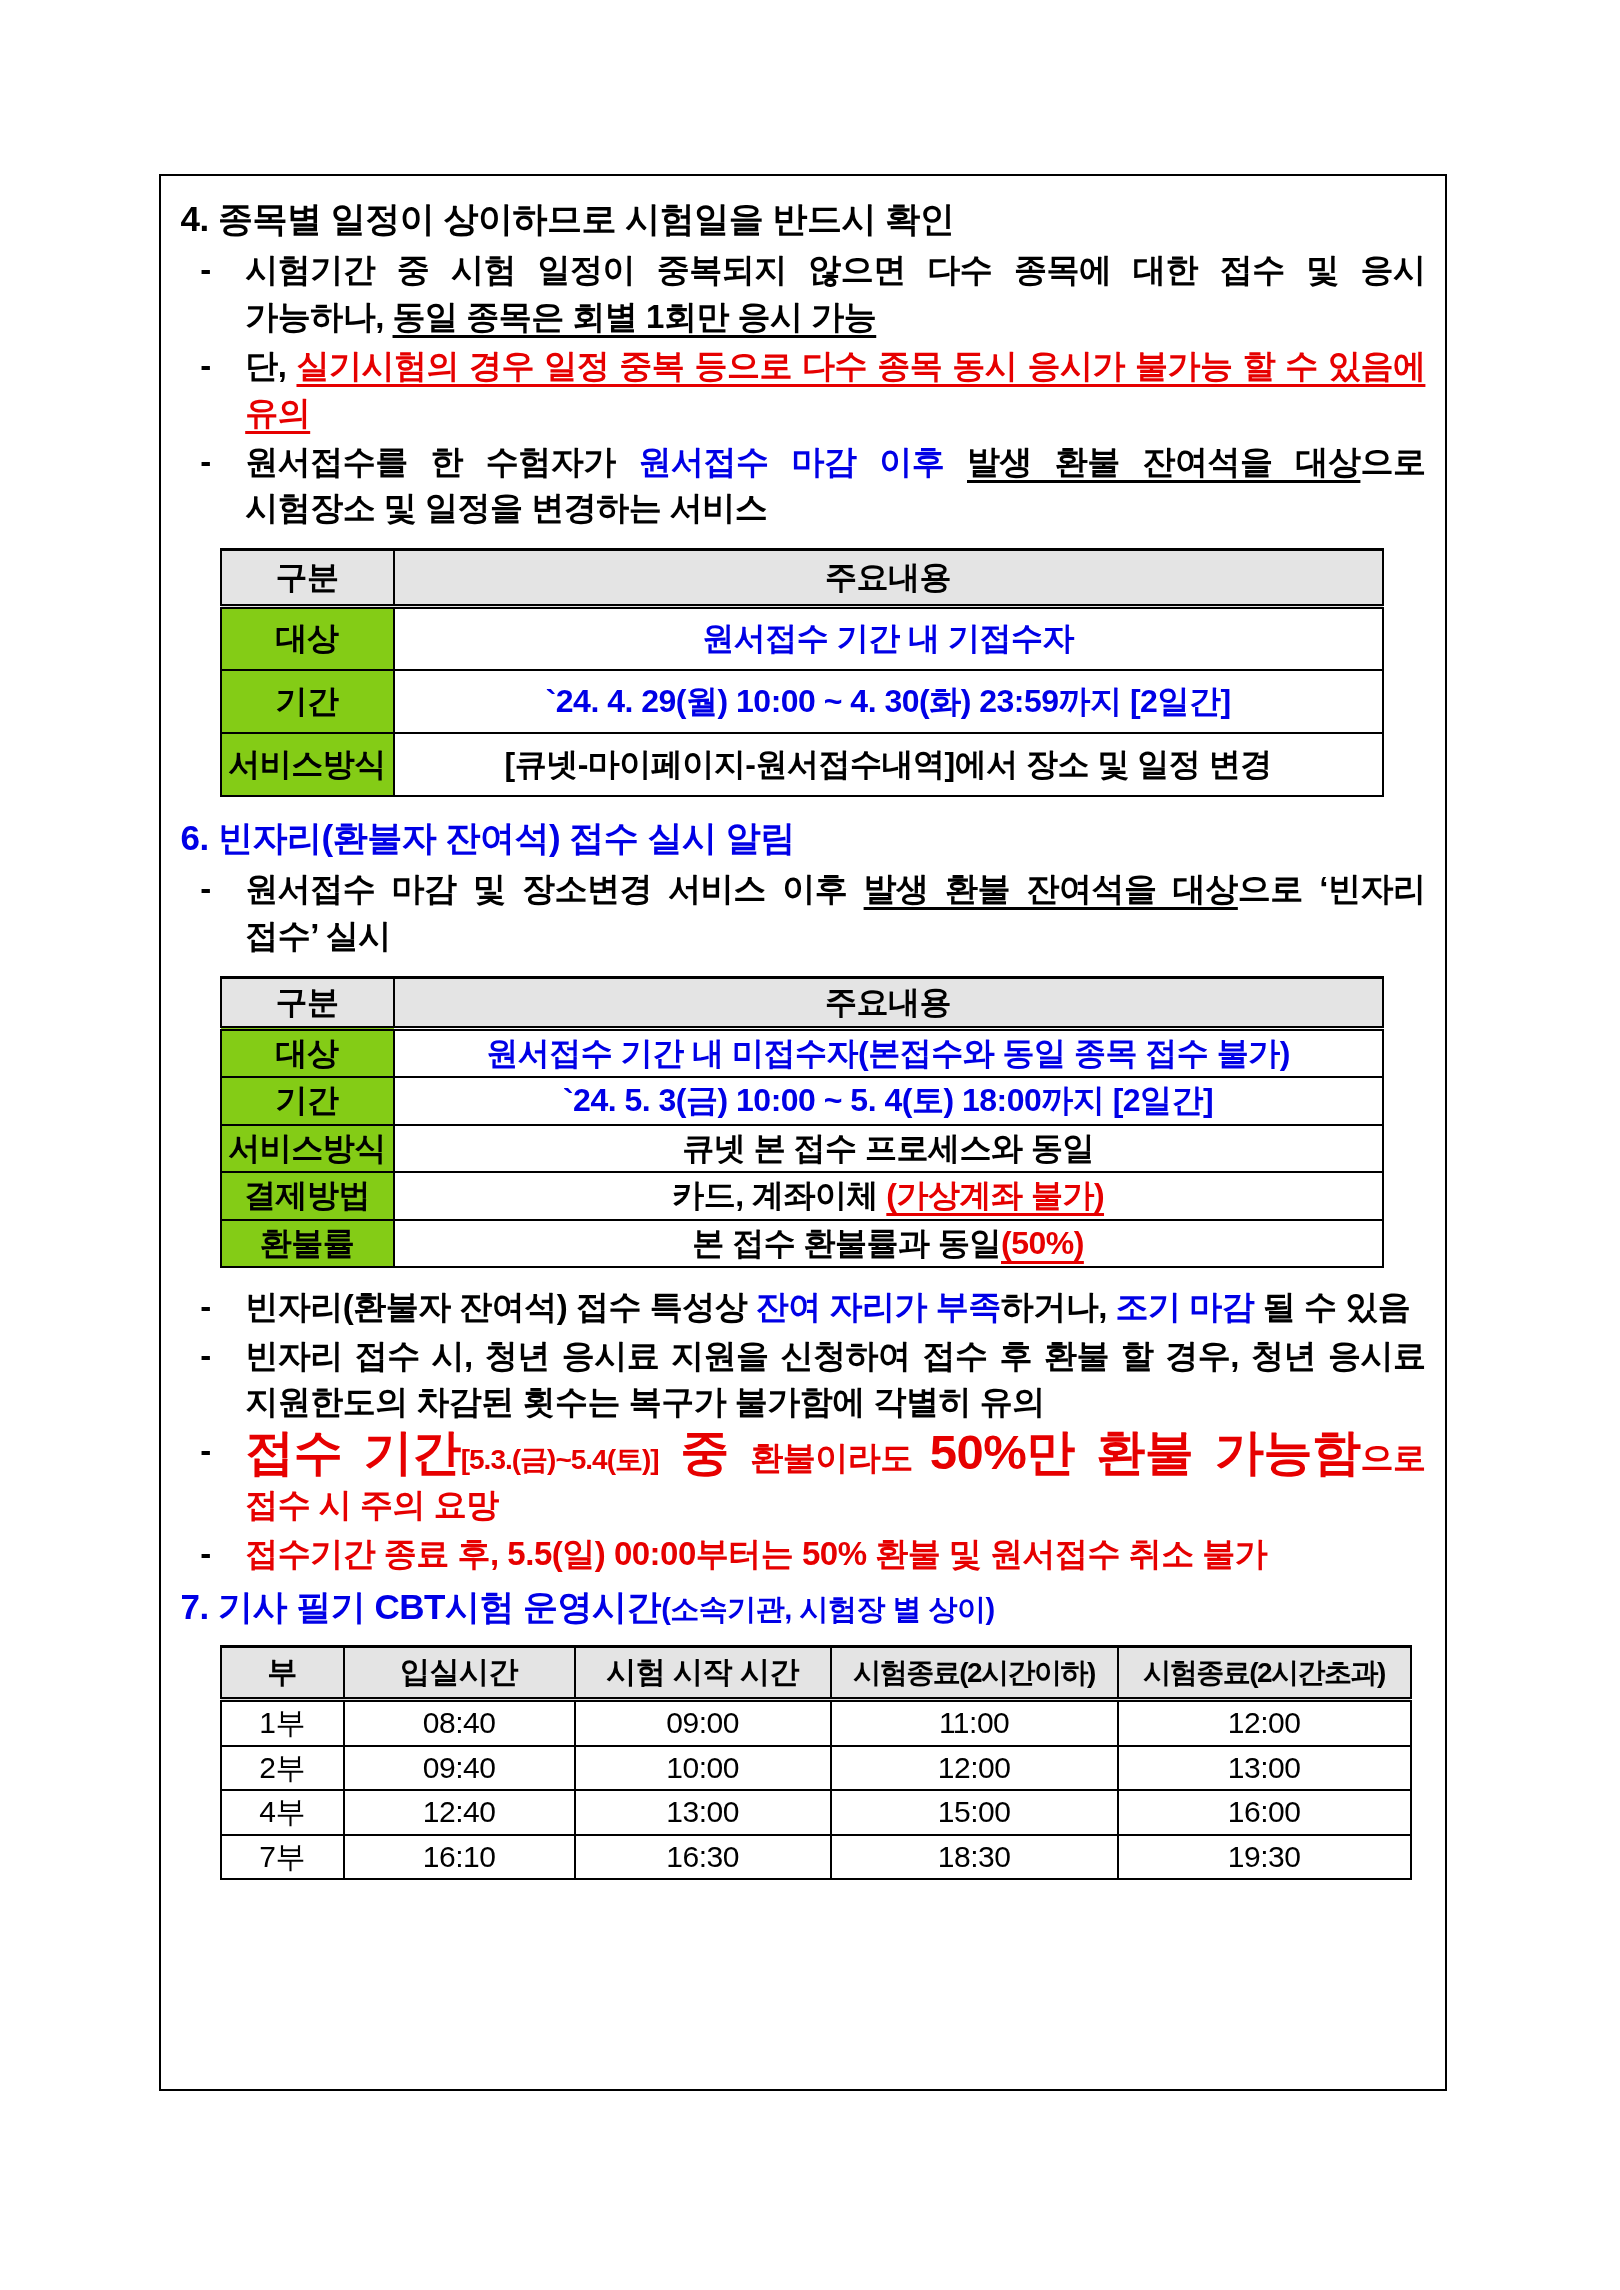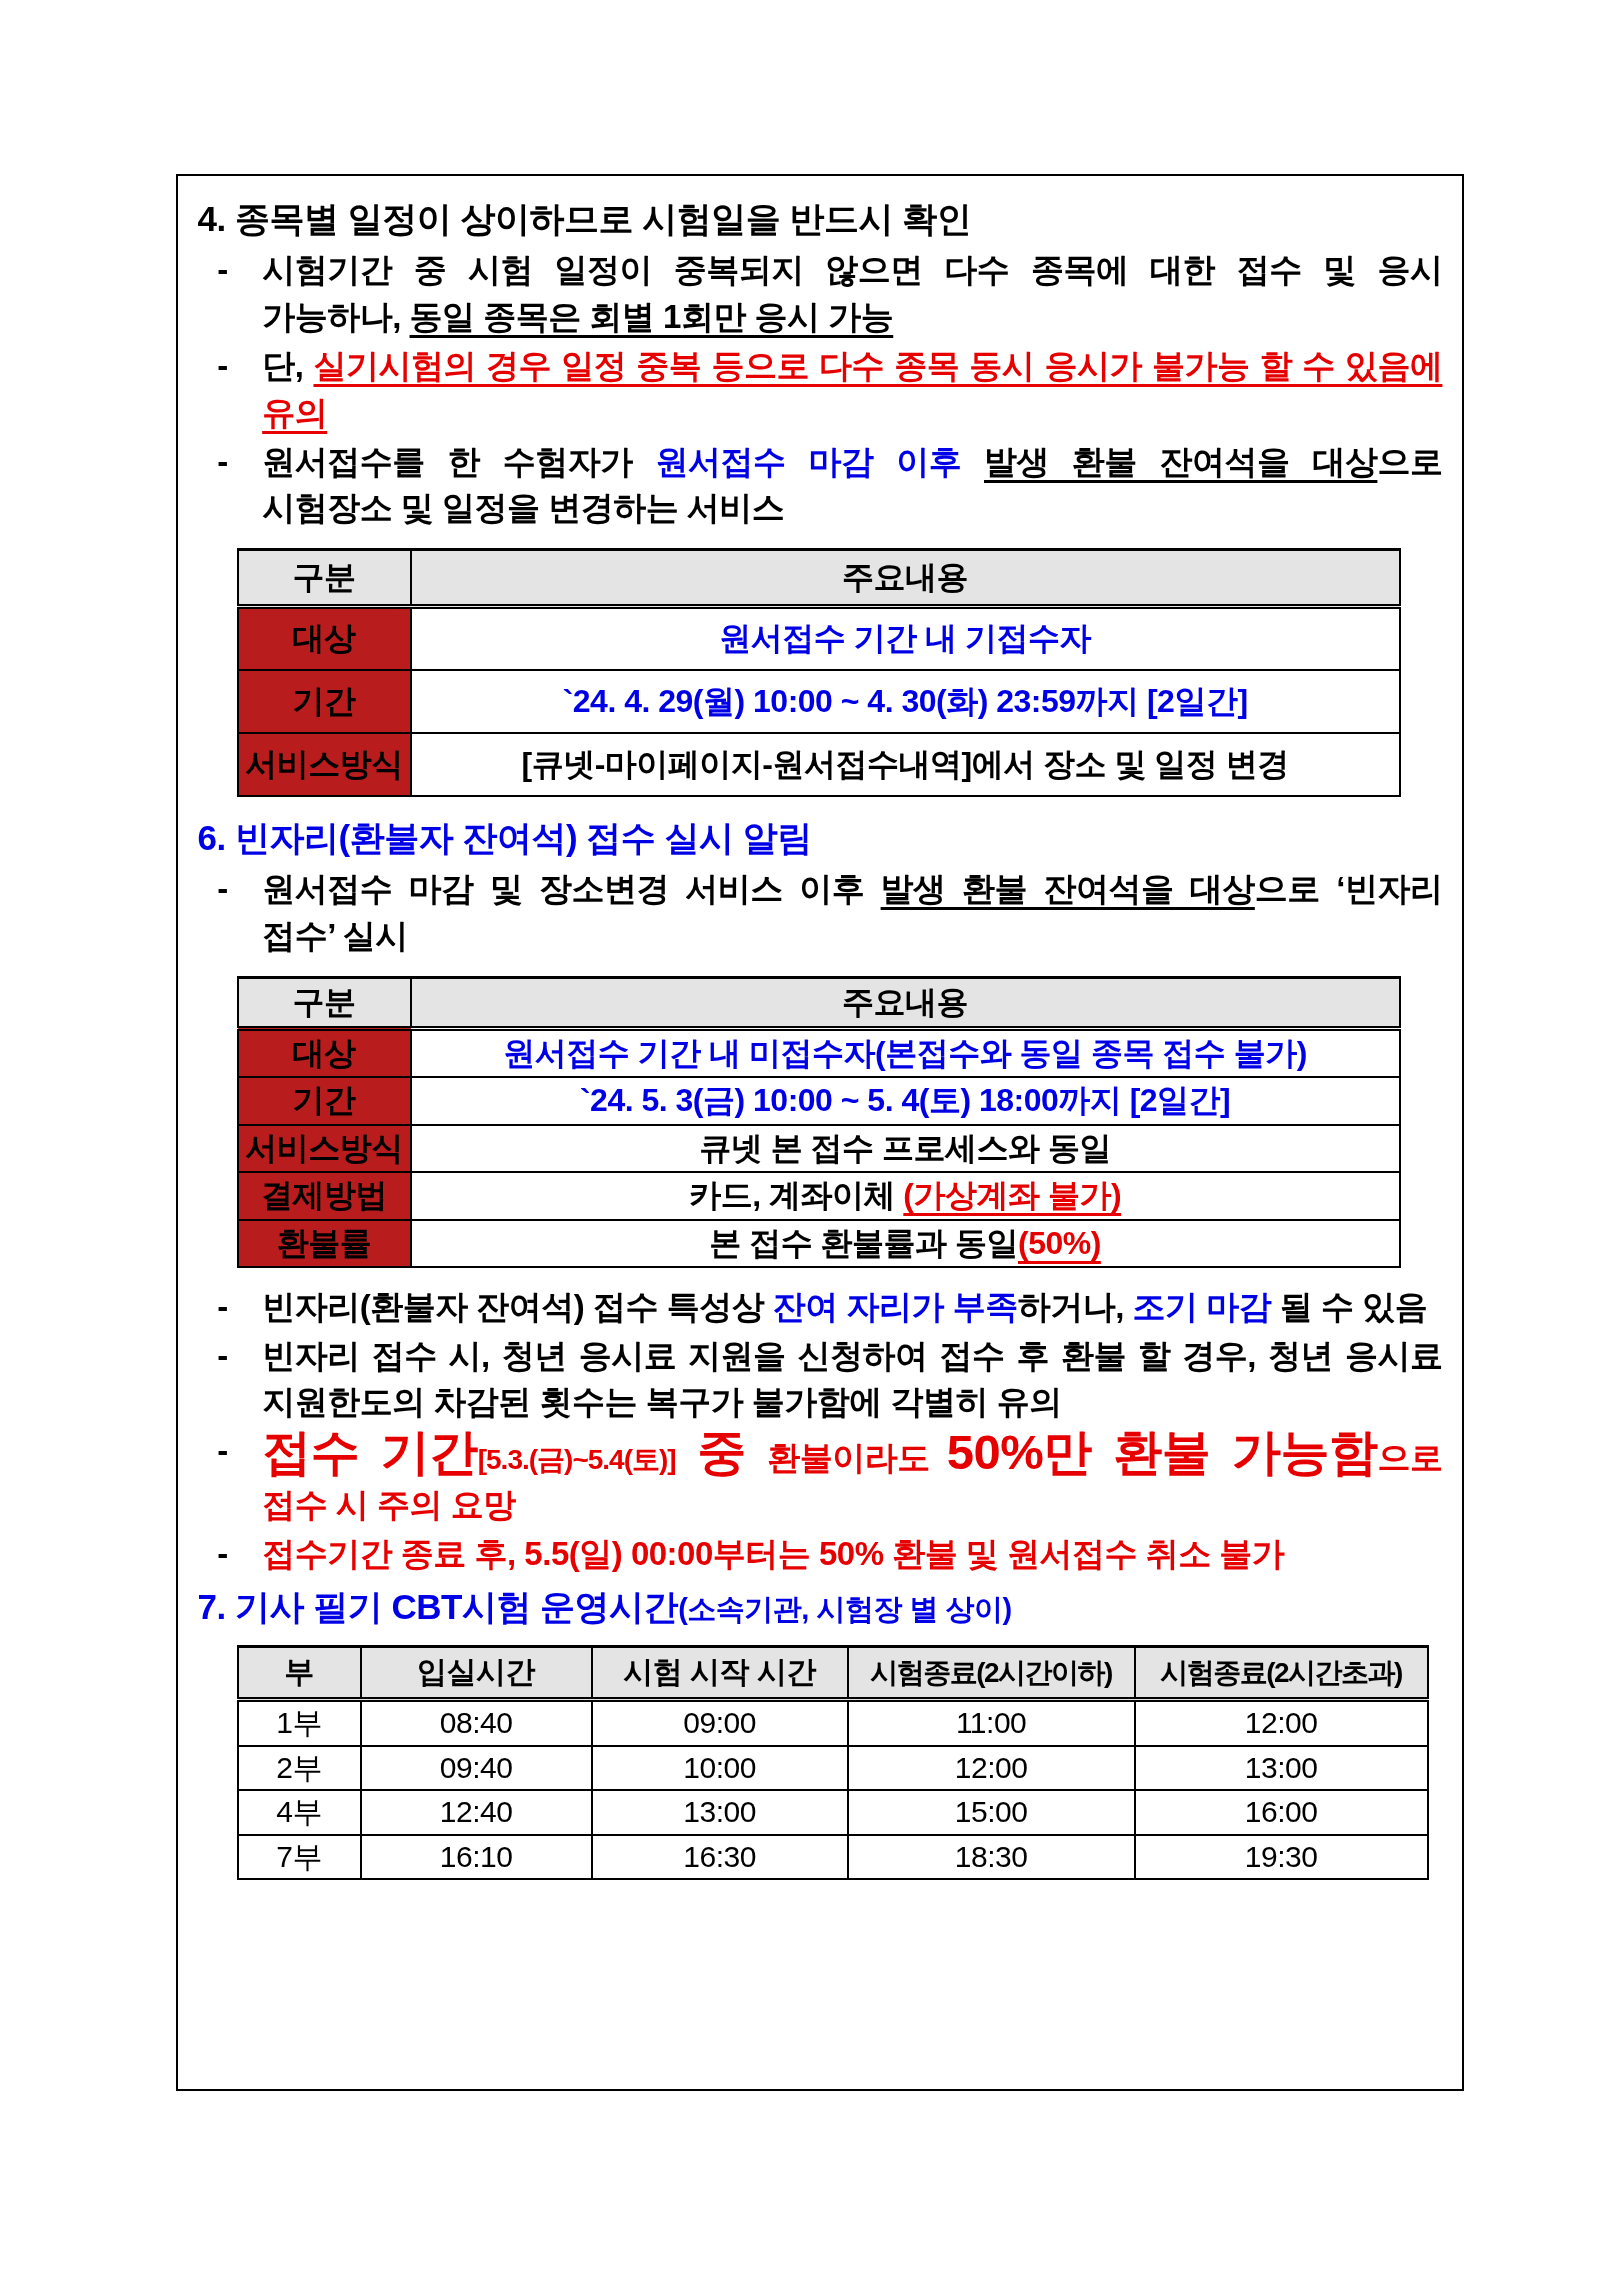--- a/index.html
+++ b/index.html
@@ -3,39 +3,39 @@
 <meta charset="utf-8">
 <style>
   * { margin:0; padding:0; box-sizing:border-box; }
   html,body { background:#ffffff; }
   .page {
     position:relative; width:1620px; height:2291px; background:#ffffff;
     font-family:"Liberation Sans","DejaVu Sans",sans-serif;
     font-weight:bold; color:#000;
   }
   .content-box {
-    position:absolute; left:176px; top:174px; width:1288px; height:1917px;
+    position:absolute; left:159px; top:174px; width:1288px; height:1917px;
     border:2px solid #000; padding:13.7px 19.6px 9.8px 19.6px; overflow:hidden;
     font-size:33px; line-height:1.42; letter-spacing:-0.5px;
   }
   .heading { font-size:35px; margin:3.9px 0 3.9px 0; }
   .blue { color:#0000e6; }
   .red  { color:#e60000; }
   .u { text-decoration:underline; text-underline-offset:6.9px; text-decoration-thickness:2.5px; }
   .bullet { display:flex; padding-left:19.6px; margin:2px 0; }
   .dash { width:45px; flex:none; }
   .btext { flex:1; text-align:justify; word-break:keep-all; }
 
   table { border-collapse:collapse; table-layout:fixed; margin:13.7px 0 15.7px 39px; }
   th, td { border:2px solid #000; text-align:center; vertical-align:middle; word-break:keep-all; }
   thead th { background:#e4e4e4; border-bottom:5.9px double #000; }
   table { border-top:3.9px solid #000; border-bottom:2.9px solid #000; }
 
   .kv-table { width:1164px; font-size:32px;margin-top:16px; }
-  .kv-table .lbl { background:#b91c1c; }
+  .kv-table .lbl { background:#84cc16; }
   .t1 td, .t1 th { height:57px; }
   .t1 td { height:63px; }
   .t2 th { height:51px; }
   .t2 td { height:46px; }
 
   .time-table { width:1190px; font-size:30px; }
   .time-table th { height:53px; }
   .time-table td { height:44px; font-weight:normal; }
   .th-small { font-size:28px; letter-spacing:-1.5px; }
 

